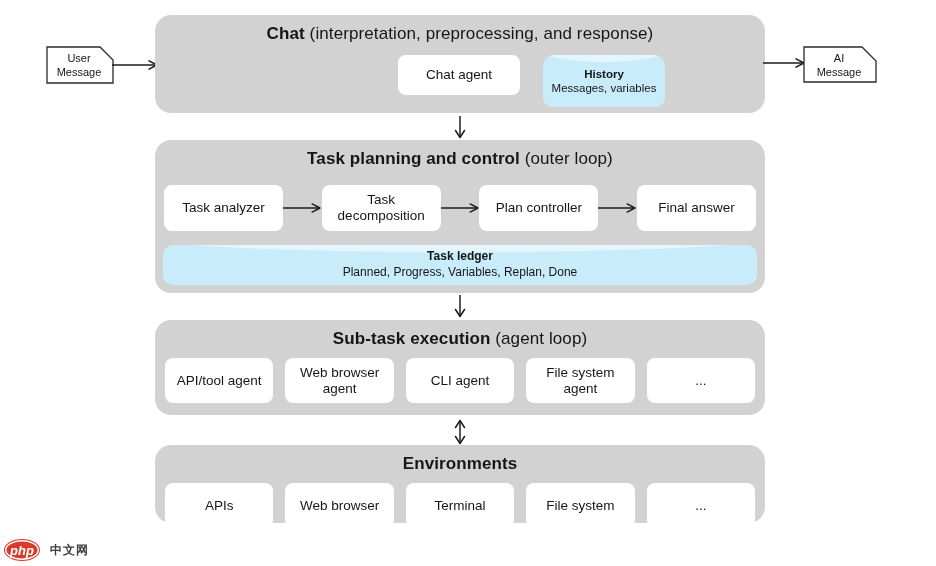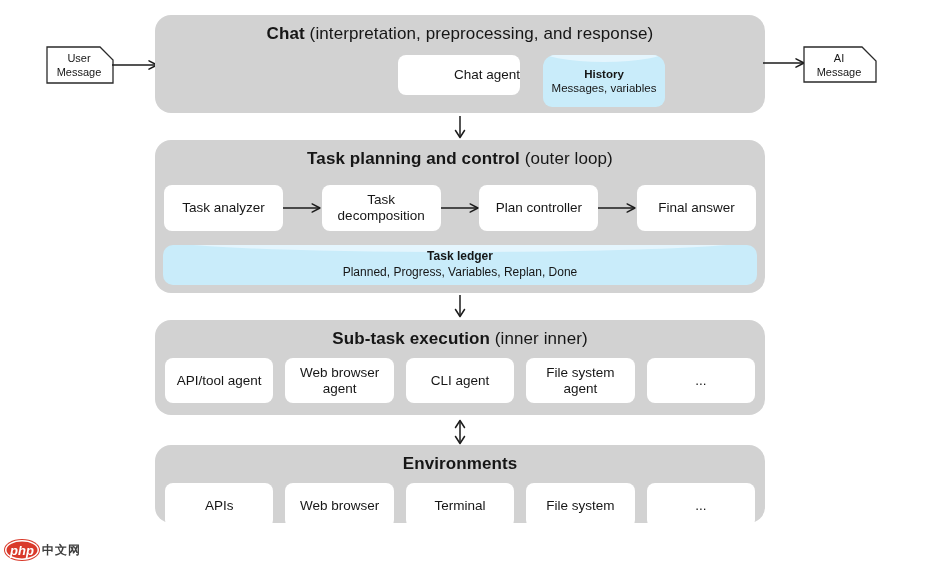--- a/index.html
+++ b/index.html
@@ -37,21 +37,21 @@
     display: flex;
     align-items: center;
     justify-content: center;
     text-align: center;
     font-size: 13.5px;
     line-height: 1.18;
     color: #161616;
   }
   
   #sec-chat { top: 15px; height: 98px; }
-  .chat-agent { position: absolute; left: 243px; top: 40px; width: 122px; height: 40px; justify-content: flex-end; }
+  .chat-agent { position: absolute; left: 243px; top: 40px; width: 122px; height: 40px; }
   
   .cyl {
     position: absolute;
     background: #c9ecfa;
     border-radius: 12px 12px 9px 9px;
     overflow: hidden;
     display: flex;
     flex-direction: column;
     align-items: center;
     justify-content: center;
@@ -104,21 +104,21 @@
     font-size: 11px;
     fill: #161616;
     text-anchor: middle;
   }
   
   .watermark {
     position: absolute;
     left: 5px; top: 540px;
     display: flex;
     align-items: center;
-    gap: 3px;
+    gap: 11px;
   }
   .wm-badge {
     width: 34px; height: 20px;
     background: #d93a2b;
     border-radius: 50%;
     color: #fff;
     font-weight: 700;
     font-style: italic;
     font-size: 13px;
     display: flex;
@@ -214,21 +214,21 @@
     </div>
   </div>
 
   <svg class="arrow" style="left:453px; top:295px;" width="14" height="23" viewBox="0 0 14 23">
     <line class="stroke" x1="7" y1="0" x2="7" y2="20"></line>
     <polyline class="stroke" points="2.5,14.5 7,21.5 11.5,14.5"></polyline>
   </svg>
 
   <div class="section" id="sec-subtask">
     <div class="sec-title">
-      <b>Sub-task execution</b><span> (inner inner)</span>
+      <b>Sub-task execution</b><span> (agent loop)</span>
     </div>
     <div class="cards-row">
       <div class="card">
         <span>API/tool agent</span>
       </div>
       <div class="card">
         <span>Web browser agent</span>
       </div>
       <div class="card">
         <span>CLI agent</span>

